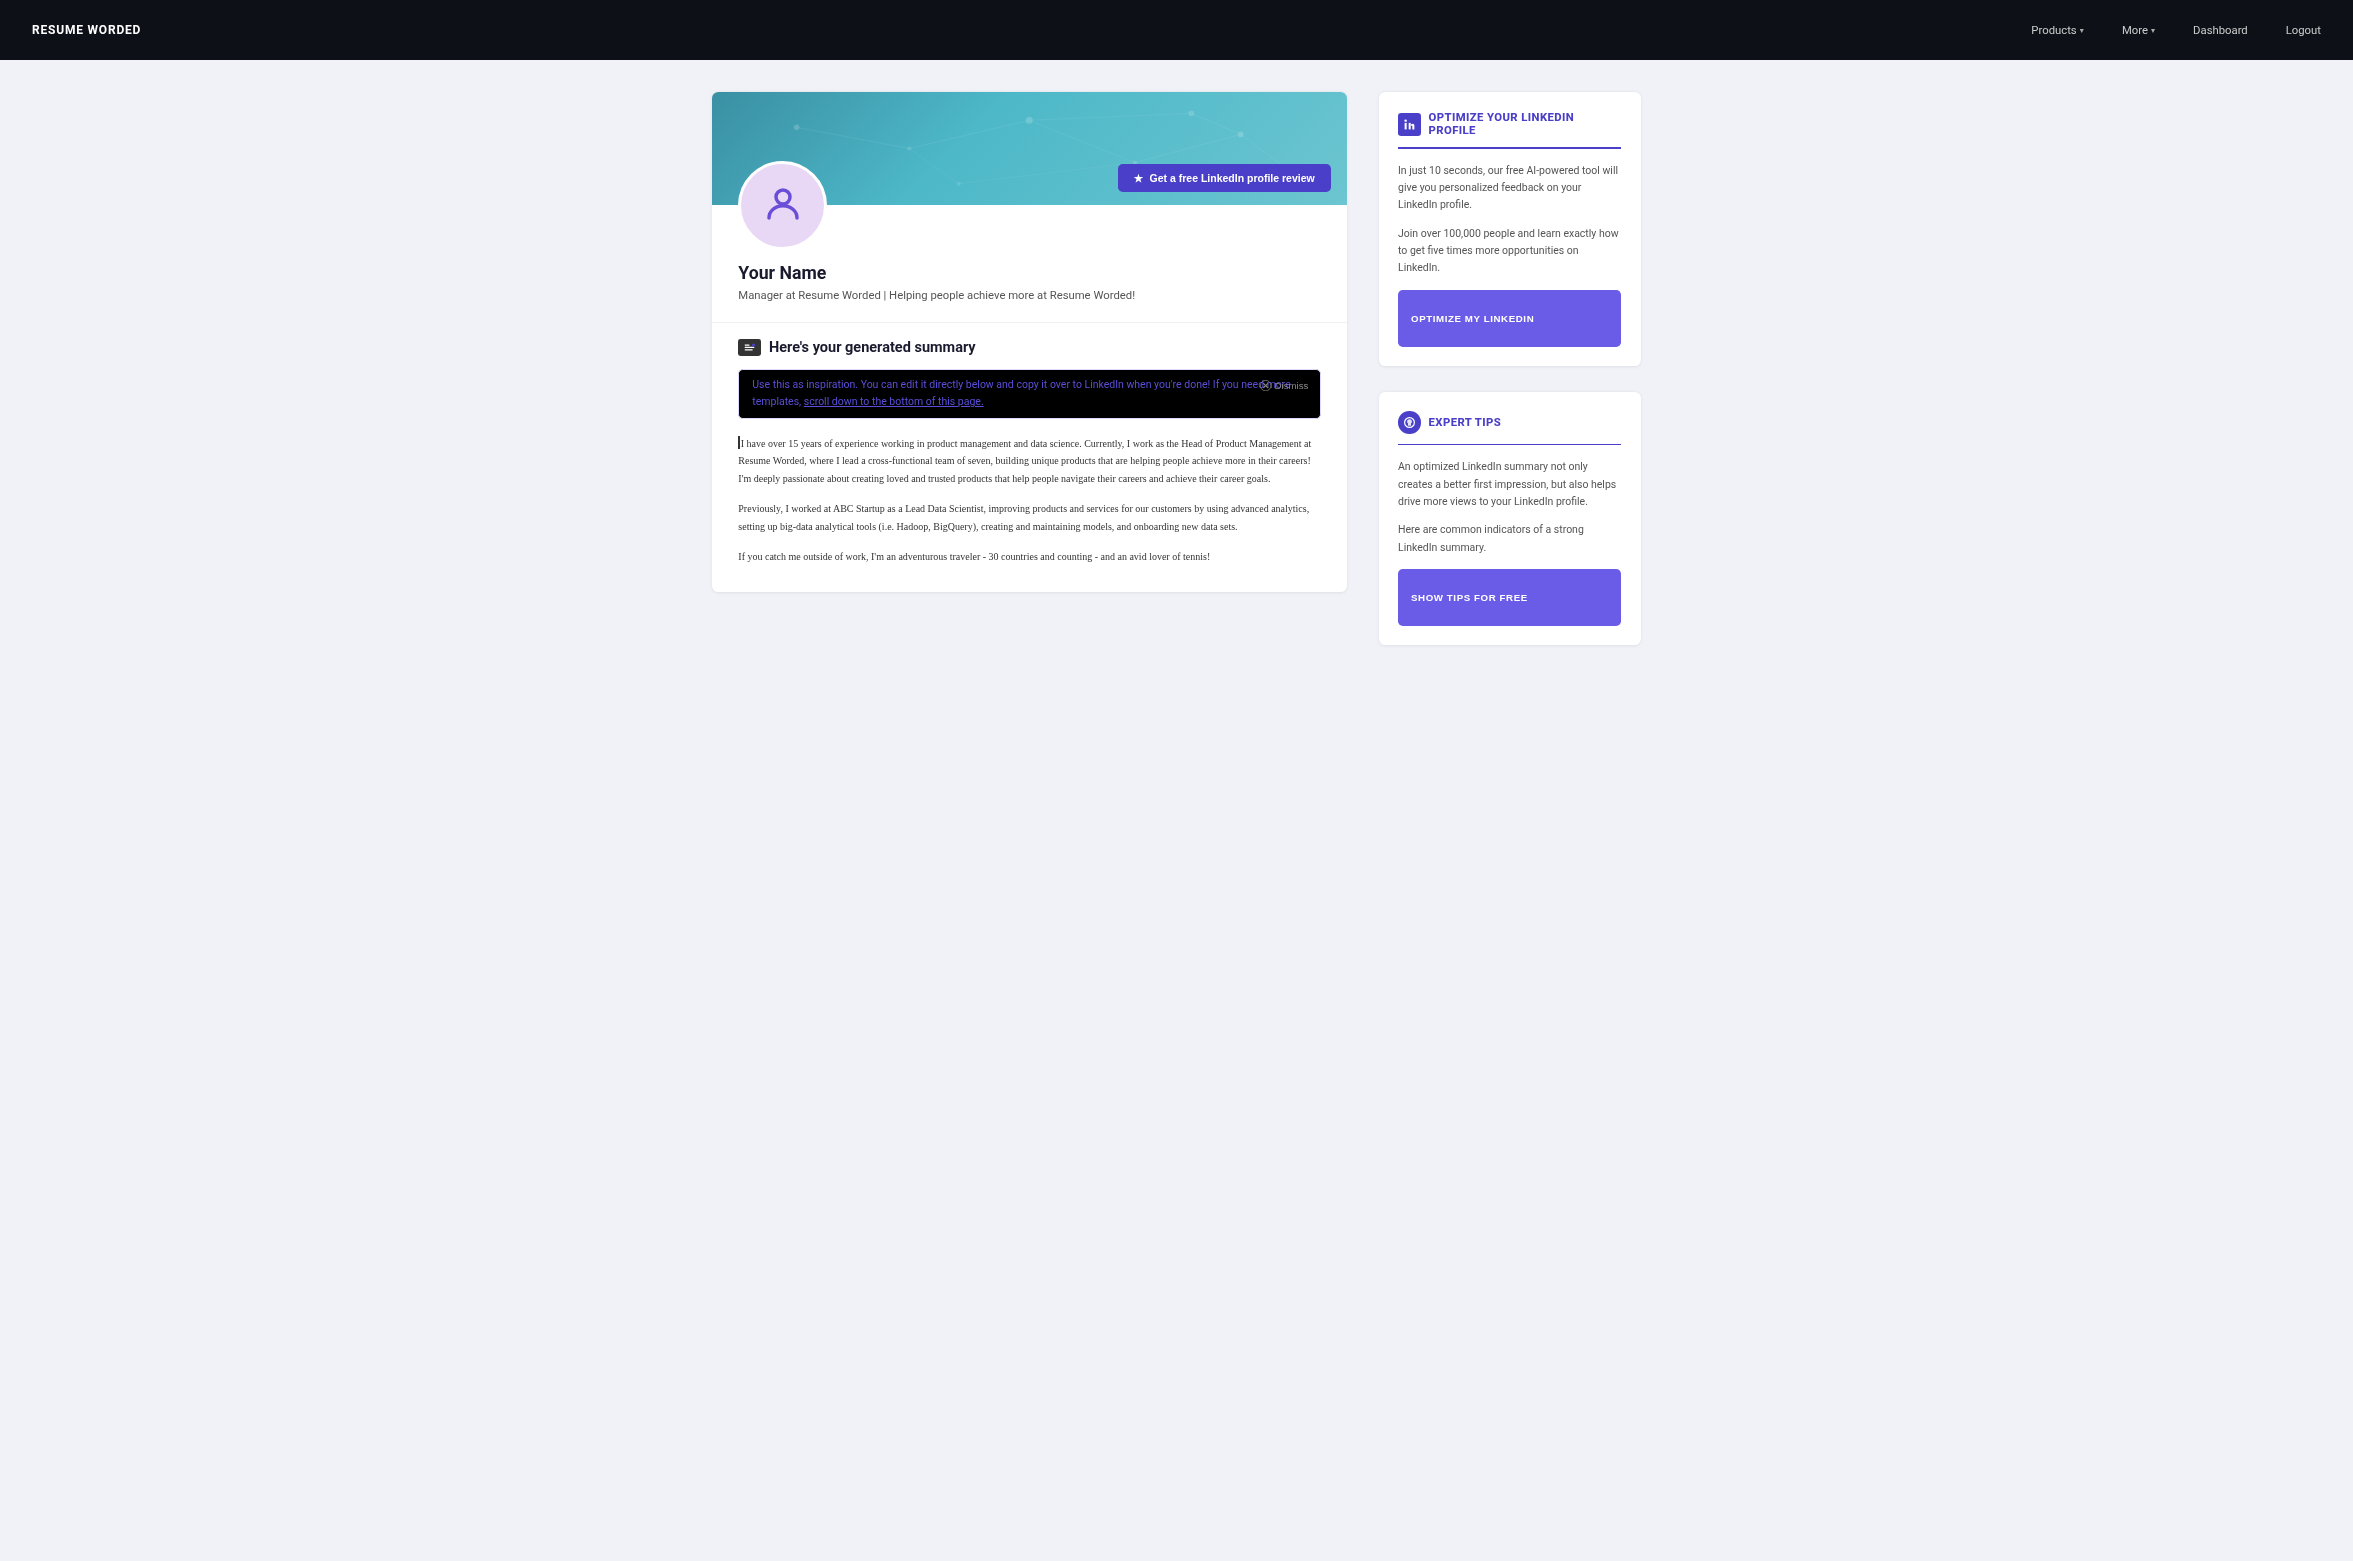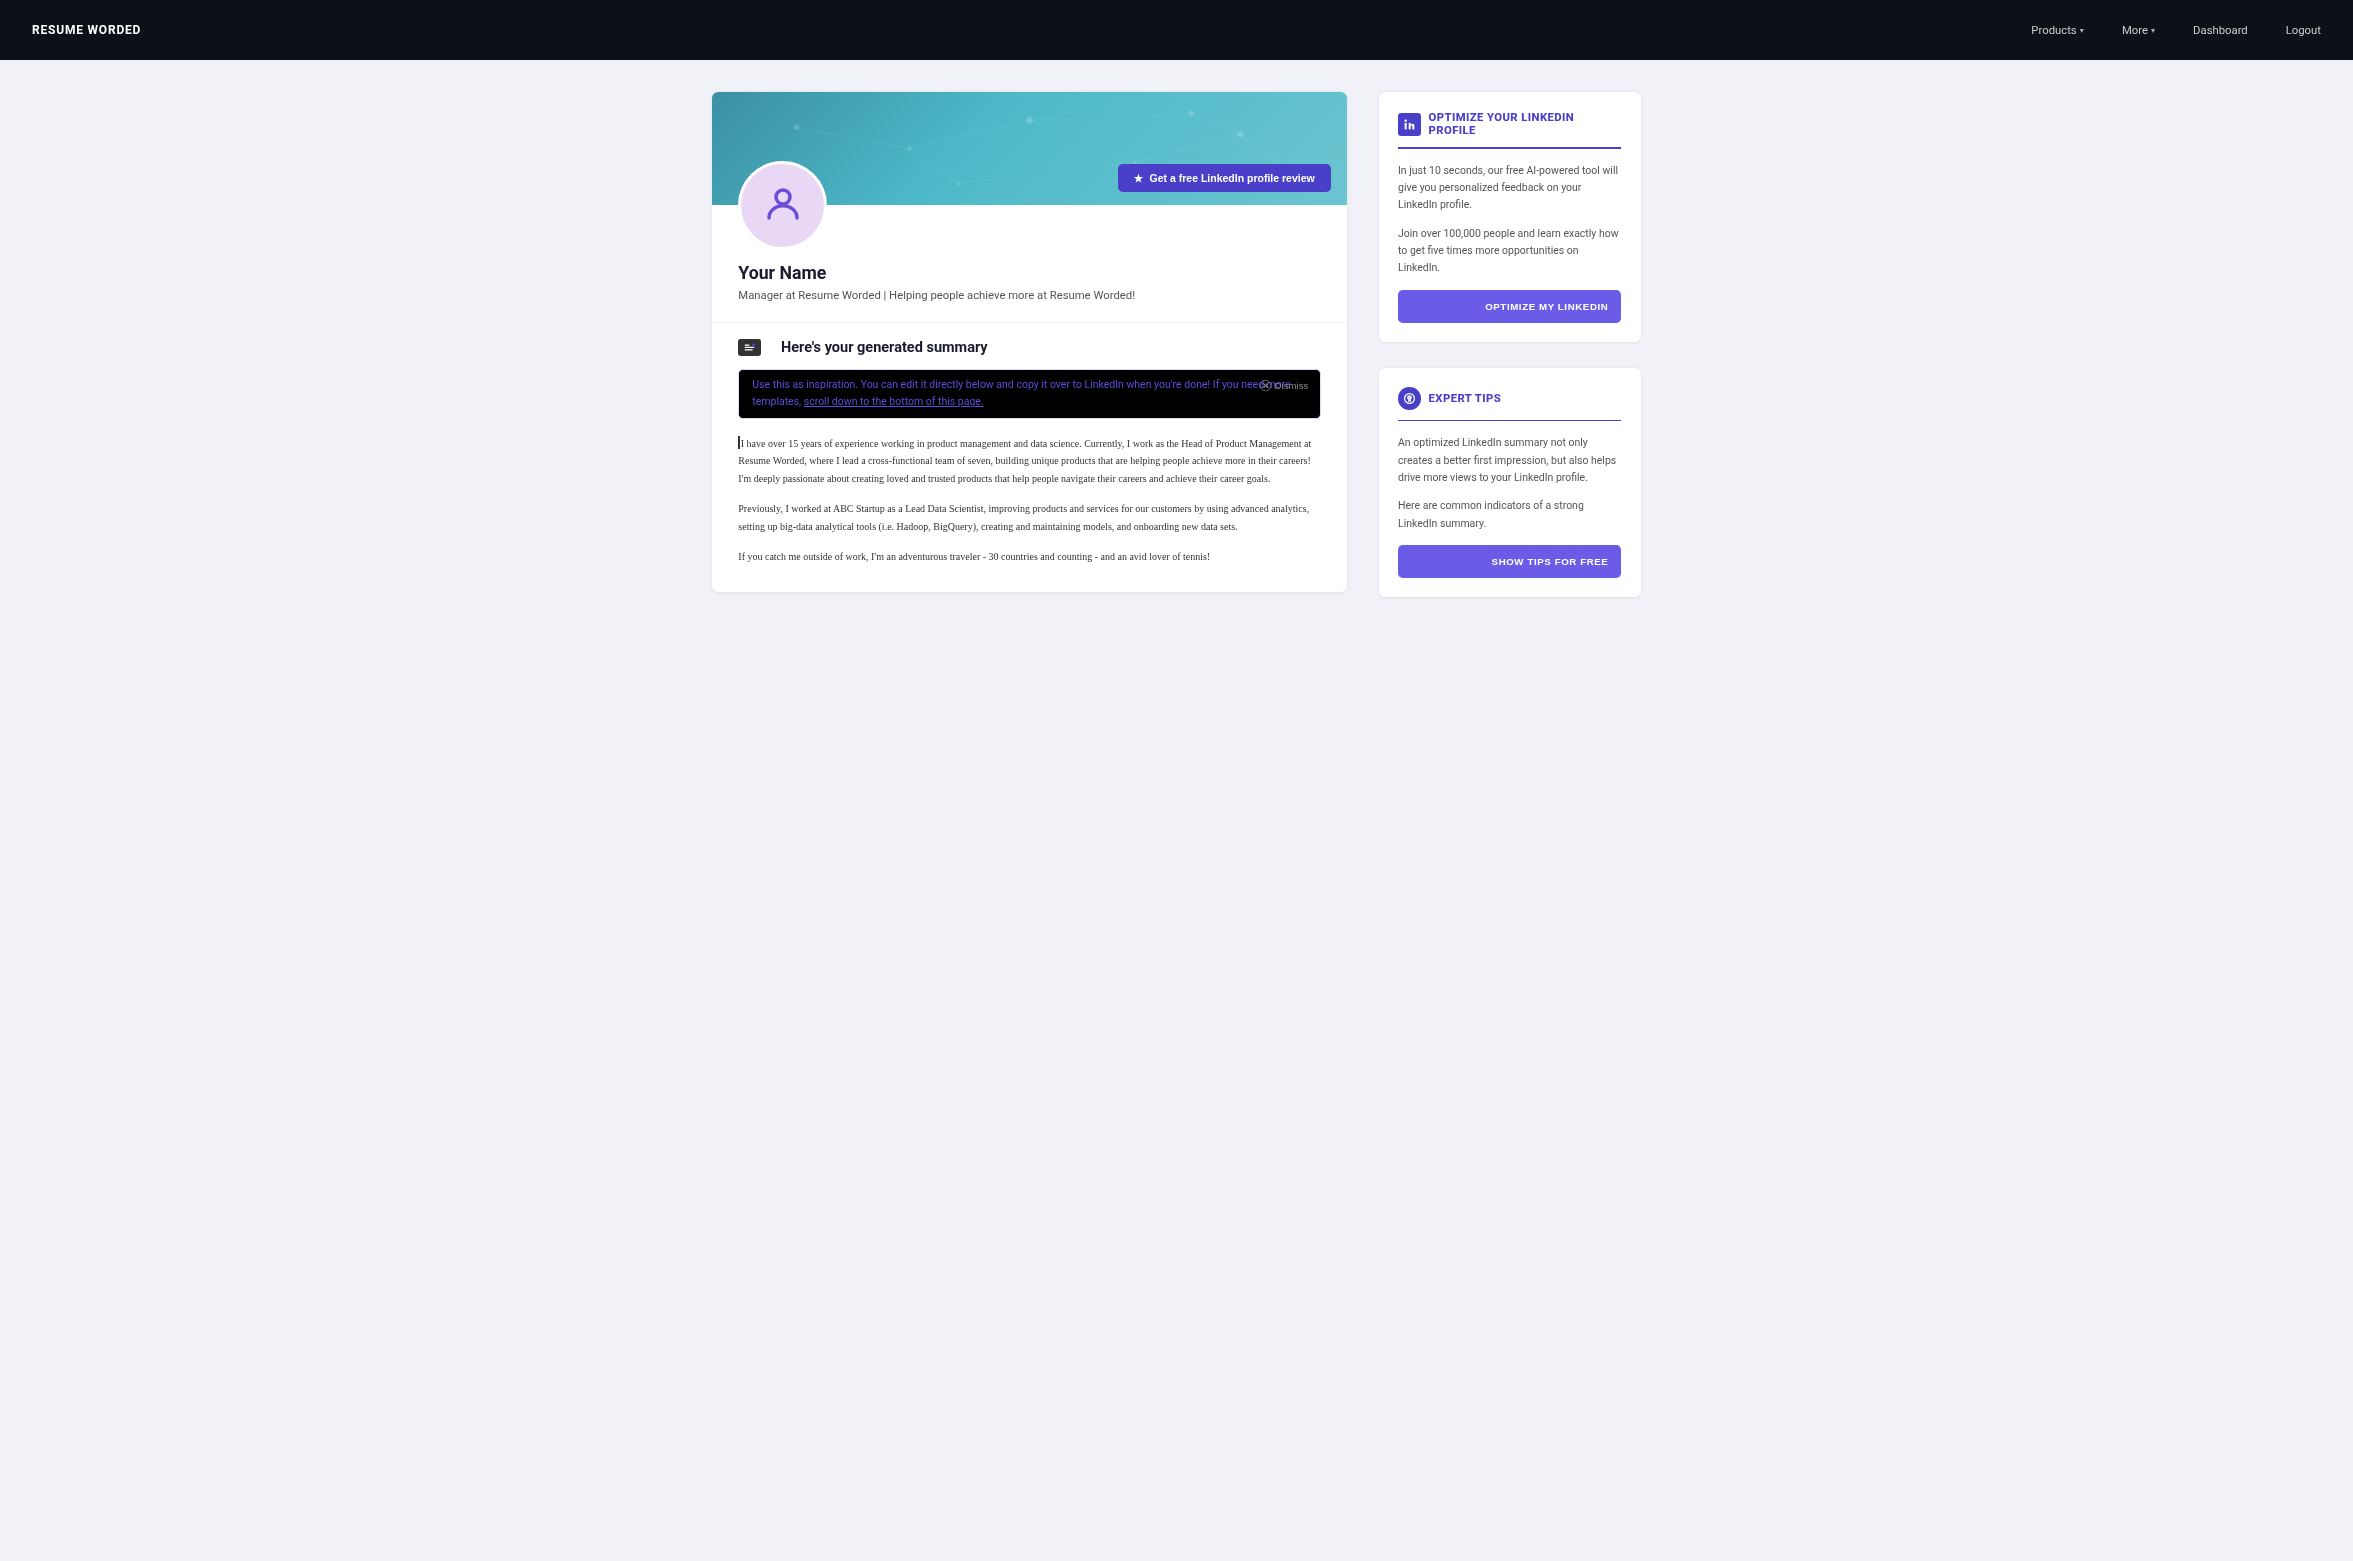--- a/index.html
+++ b/index.html
@@ -137,21 +137,21 @@
     }
 
     
     .summary-section {
       padding: 0 26px 26px;
       border-top: 0.8px solid #f0f0f0;
     }
     .summary-header {
       display: flex;
       align-items: flex-start;
-      gap: 20px;
+      gap: 8px;
       padding: 16px 0 13px;
     }
     .summary-icon {
       width: 22.6px;
       height: 17.7px;
       background: #333;
       border-radius: 2.4px;
       display: flex;
       align-items: center;
       justify-content: center;
@@ -295,27 +295,27 @@
       line-height: 1.65;
       margin-bottom: 11.3px;
     }
     .widget-btn {
       display: block;
       width: 100%;
       background: #6b5ce7;
       color: #fff;
       border: none;
       border-radius: 4.8px;
-      padding: 11px 13px;
+      padding: 23px 13px;
       font-size: 9.7px;
       font-weight: 700;
       letter-spacing: 0.6px;
       text-transform: uppercase;
       cursor: pointer;
-      text-align: right;
+      text-align: left;
       margin-top: 13px;
     }
   </style>
 </head>
 <body>
 
 <nav>
   <div class="nav-logo">RESUME WORDED</div>
   <div class="nav-items">
     <div class="nav-item">

